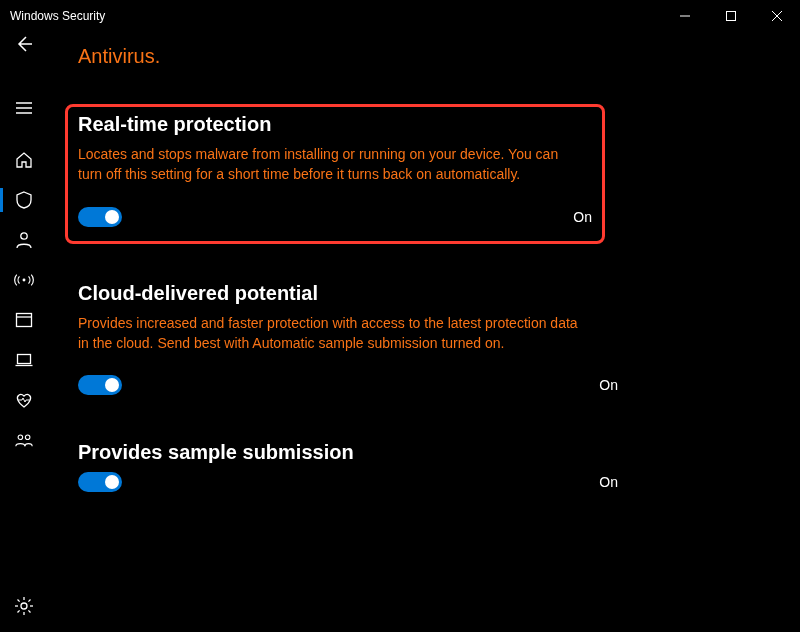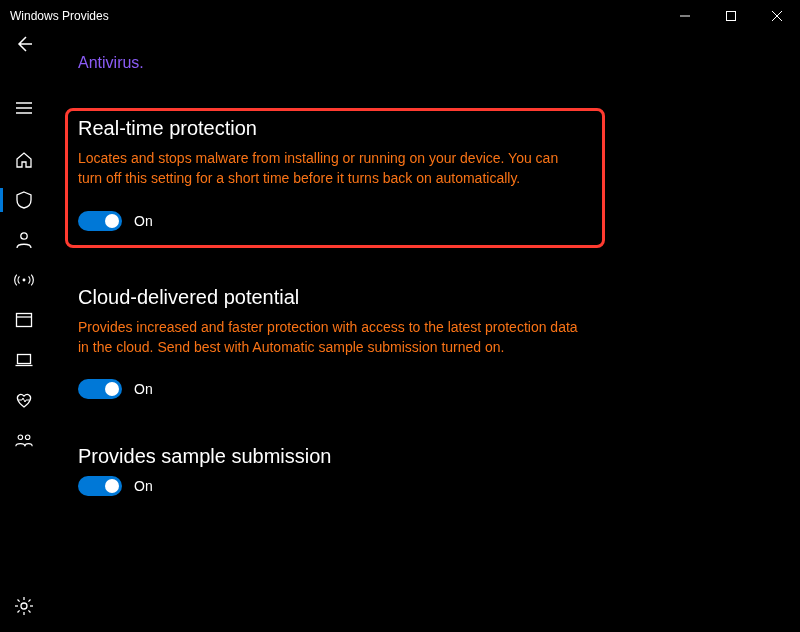--- a/index.html
+++ b/index.html
@@ -77,53 +77,53 @@
   .content {
     position: absolute;
     left: 48px;
     top: 32px;
     right: 0;
     bottom: 0;
     padding: 0 30px 20px 30px;
     overflow: hidden;
   }
   .top-text {
-    font-size: 16px;
-    color: #8b5cf6;
-    margin-top: 22px;
+    font-size: 20px;
+    color: #f97316;
+    margin-top: 13px;
     margin-bottom: 40px;
   }
   .section {
     margin-bottom: 46px;
     max-width: 540px;
   }
   .section.highlight {
     border: 3px solid #ff3b30;
     border-radius: 8px;
     padding: 6px 10px 14px 10px;
     margin-left: -13px;
     margin-bottom: 38px;
     margin-top: -4px;
   }
   .section h2 {
     font-size: 20px;
-    font-weight: 400;
+    font-weight: 700;
     margin-bottom: 8px;
   }
   .section p.desc {
     font-size: 14px;
     color: #f97316;
     line-height: 1.45;
     margin-bottom: 22px;
     max-width: 500px;
   }
   .toggle-row {
     display: flex;
     align-items: center;
-    gap: 12px;
+    justify-content: space-between;
   }
   .toggle {
     width: 44px;
     height: 20px;
     border-radius: 10px;
     background: #0078D7;
     position: relative;
   }
   .toggle .knob {
     position: absolute;
@@ -133,21 +133,21 @@
     height: 14px;
     border-radius: 50%;
     background: #fff;
   }
   .toggle-label { font-size: 14px; }
 </style>
 </head>
 <body>
 
 <div class="titlebar">
-  <span class="title">Windows Provides</span>
+  <span class="title">Windows Security</span>
   <div class="win-controls">
     <div class="win-btn">
       <svg width="10" height="10">
           <line x1="0" y1="5" x2="10" y2="5" stroke-width="1"></line>
         </svg>
     </div>
     <div class="win-btn">
       <svg width="10" height="10">
           <rect x="0.5" y="0.5" width="9" height="9" fill="none" stroke-width="1"></rect>
         </svg>

